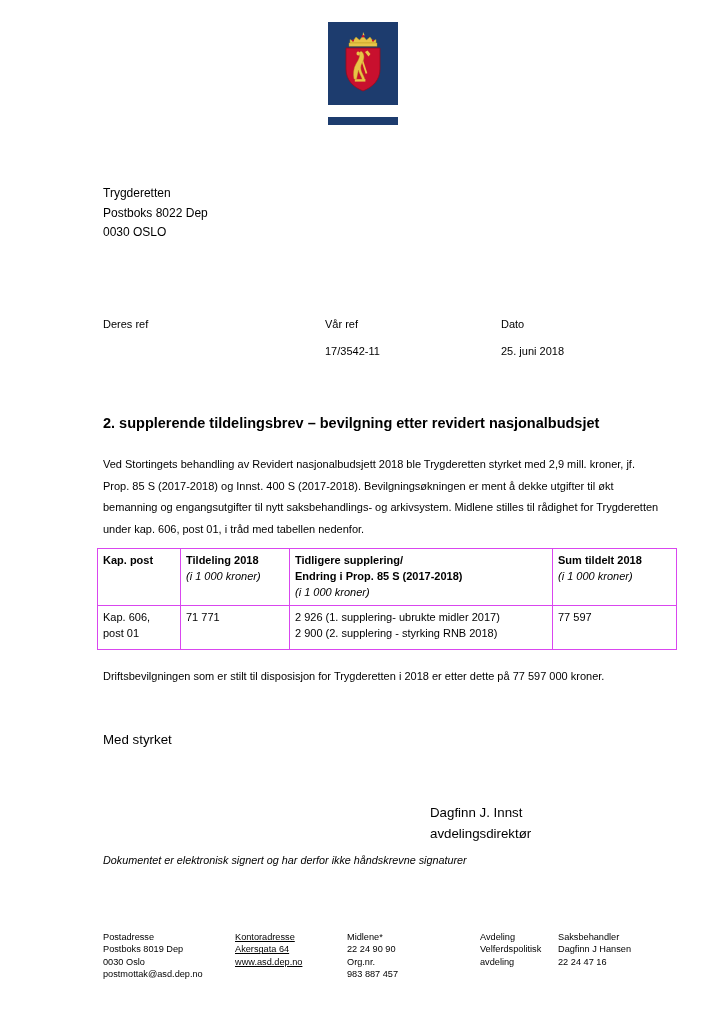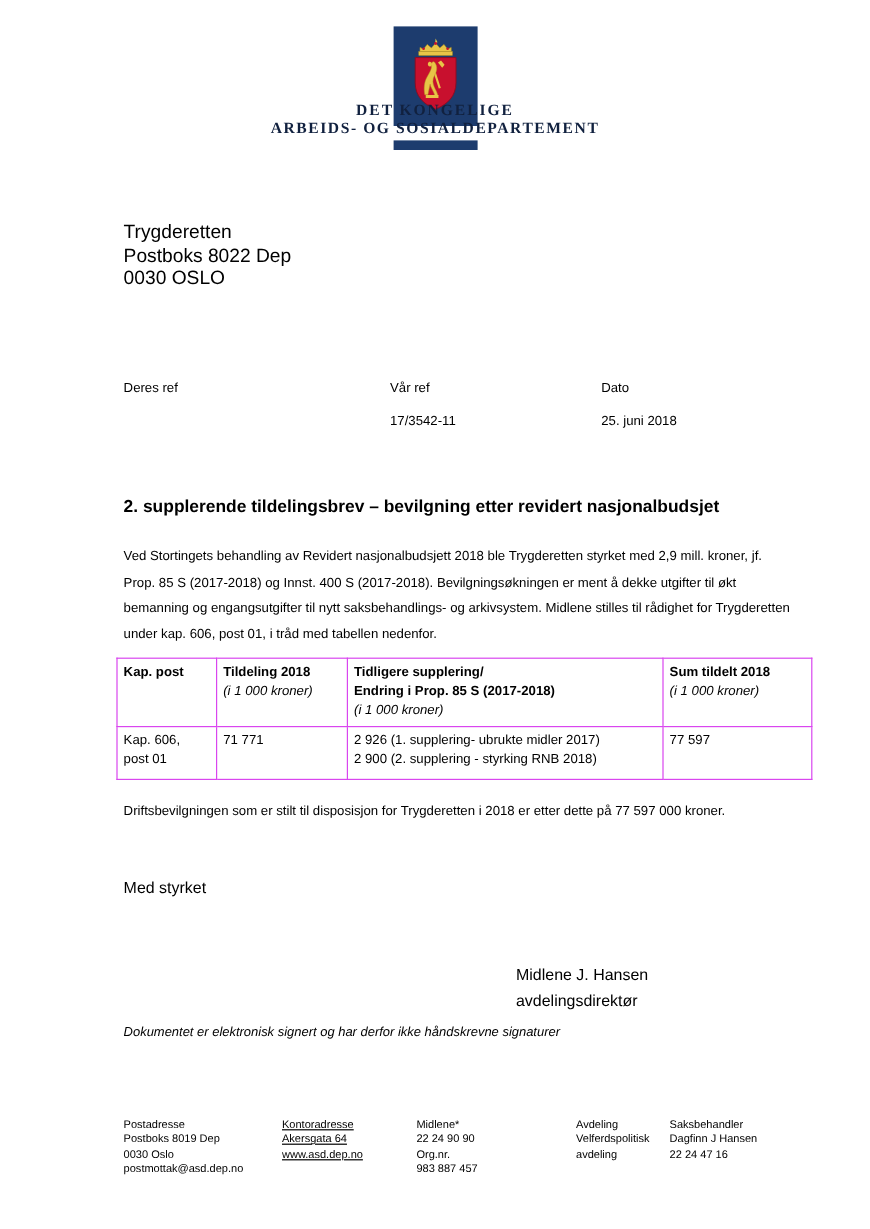--- a/index.html
+++ b/index.html
@@ -75,21 +75,21 @@
     font-weight: 700;
   }
   .lh-text .l1 { display: block; }
   .lh-text .l2 { display: block; letter-spacing: 1.3px; }
 
   
   .recipient {
     position: absolute;
     left: 103px;
     top: 184px;
-    font-size: 16px;
+    font-size: 12px;
     line-height: 19.5px;
   }
   .recipient div { white-space: pre; }
 
   
   .refrow {
     position: absolute;
     left: 103px;
     top: 315px;
     width: 520px;
@@ -244,24 +244,20 @@
                  C20 23.3 19 21.5 20.5 20.6 C22 19.8 22.6 21.4 23.2 22.6
                  C24 24.2 24.2 26.4 23.6 28.4 C23 30.6 21.6 32.4 21 34.6
                  C20.2 37.6 21.4 40.6 22.6 43 C23.6 45 24.6 46.8 25 49
                  L22.5 49.4 C22 47 21 45 20 43.2 C19.2 41.8 18.6 40.4 18.4 39
                  C18 41.6 17.2 44.6 16.6 48 Z" fill="#e8c547" stroke="#b8971f" stroke-width="0.4"></path>
         <path d="M19.6 21.2 C18.2 20 17 20.6 16.6 22 C16.2 23.4 17.2 24.6 18.6 24.4
                  C19.8 24.2 20.4 22.4 19.6 21.2 Z" fill="#e8c547"></path>
         <path d="M14.8 48.2 L25.4 48.2 L25.4 50.6 L14.8 50.6 Z" fill="#e8c547"></path>
       </svg>
 
-      <div class="lh-text">
-        <span class="l1">DET KONGELIGE</span>
-        <span class="l2">ARBEIDS- OG SOSIALDEPARTEMENT</span>
-      </div>
     </div>
   </div>
 
   <div class="recipient">
     <div>Trygderetten</div>
     <div>Postboks 8022 Dep</div>
     <div>0030 OSLO</div>
   </div>
 
   <div class="refrow">
@@ -324,21 +320,21 @@
     </tbody>
       </table>
   </div>
 
   <div class="para p2">Driftsbevilgningen som er stilt til disposisjon for Trygderetten i 2018 er etter dette på 77 597 000 kroner.</div>
 
   <div class="greeting">Med styrket</div>
 
 
   <div class="sig-right">
-    <div>Midlene J. Hansen</div>
+    <div>Dagfinn J. Innst</div>
     <div>avdelingsdirektør</div>
   </div>
 
   <div class="disclaimer">Dokumentet er elektronisk signert og har derfor ikke håndskrevne signaturer</div>
 
   <div class="footer">
     <div class="footer-cols">
       <div class="fcol f1">
         <span>Postadresse</span>
         <span>Postboks 8019 Dep</span>

